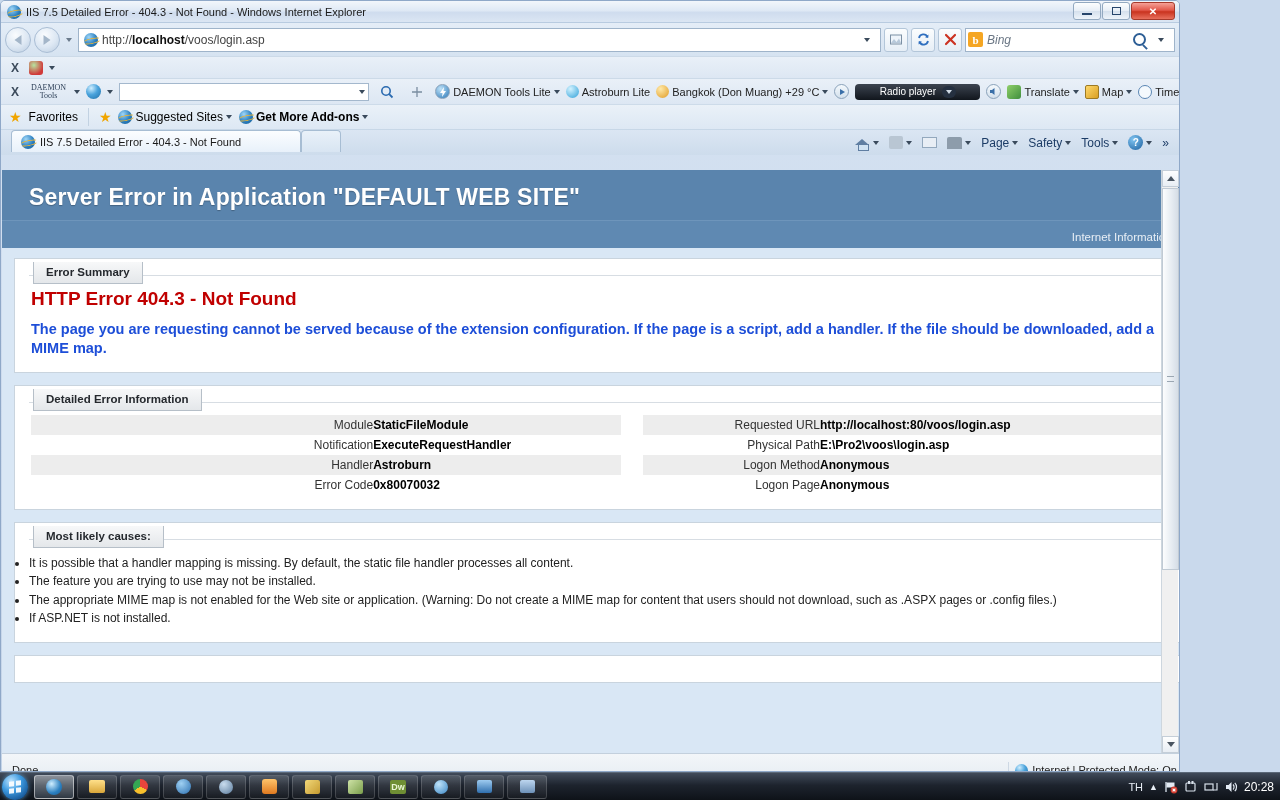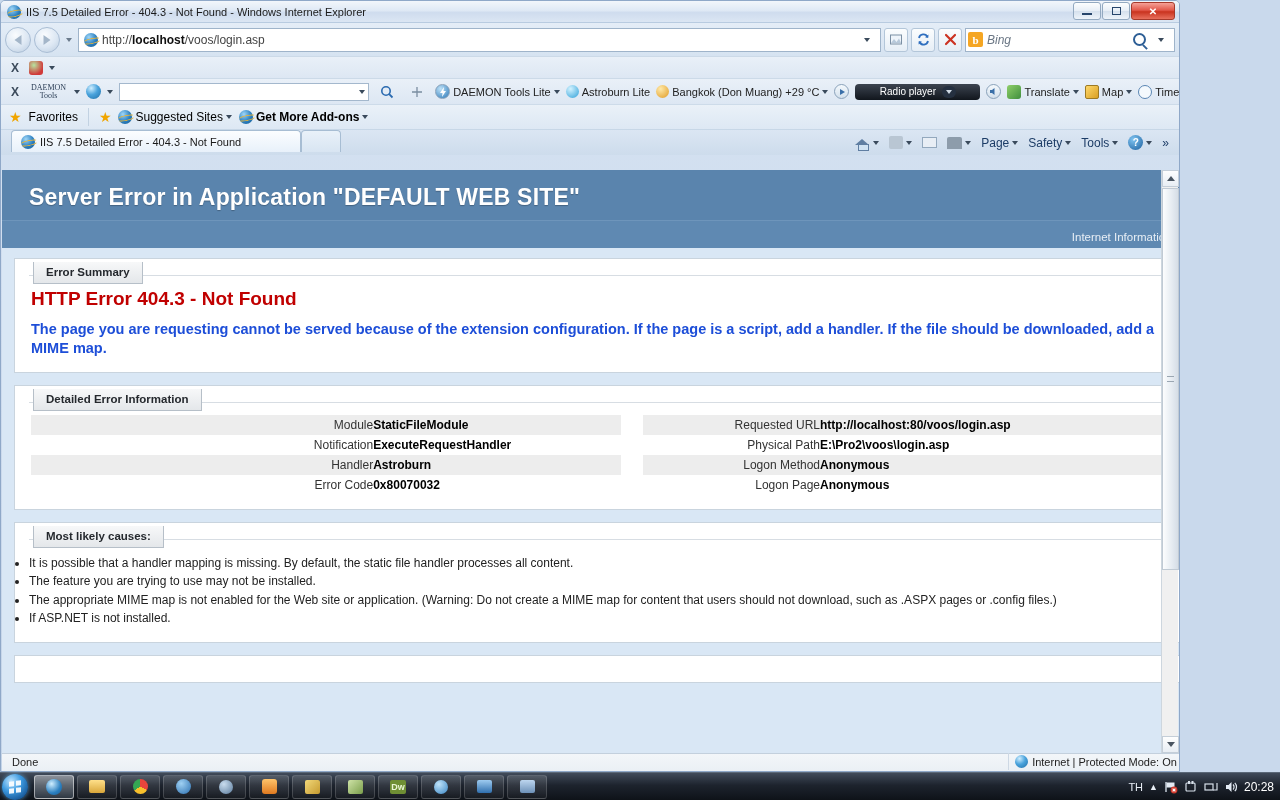--- a/index.html
+++ b/index.html
@@ -254,21 +254,21 @@
   }
   .grip{width:7px;height:6px;border-top:1px solid #9aa6b2;border-bottom:1px solid #9aa6b2;}
   .tri-up{width:0;height:0;border-left:4px solid transparent;border-right:4px solid transparent;border-bottom:5px solid #4a5561;}
   .tri-dn{width:0;height:0;border-left:4px solid transparent;border-right:4px solid transparent;border-top:5px solid #4a5561;}
 
   
   .statusbar {
     position:absolute; left:1px; top:752px; width:1278px; height:19px;
     background:linear-gradient(180deg,#f3f6f9,#e3eaf1);
     border-top:1px solid #c3d0dd;
-    display:flex; align-items:flex-end; font-size:11px; color:#222; padding:16px 4px;
+    display:flex; align-items:center; font-size:11px; color:#222; padding:16px 4px;
   }
   .sb-cell { display:flex;align-items:center;gap:4px;height:17px;padding:0 6px;border-left:1px solid #cdd8e4; }
   .sb-cell.first { border-left:none; }
   .zone { margin-left:auto; }
   .lock-ico{width:14px;height:14px;position:relative;}
   .zoom-ico{width:11px;height:11px;border:1.5px solid #2e5f96;border-radius:50%;position:relative;}
   .zoom-ico:after{content:"";position:absolute;right:-3px;bottom:-3px;width:5px;height:1.5px;background:#2e5f96;transform:rotate(45deg);}
 
   
   .taskbar {

